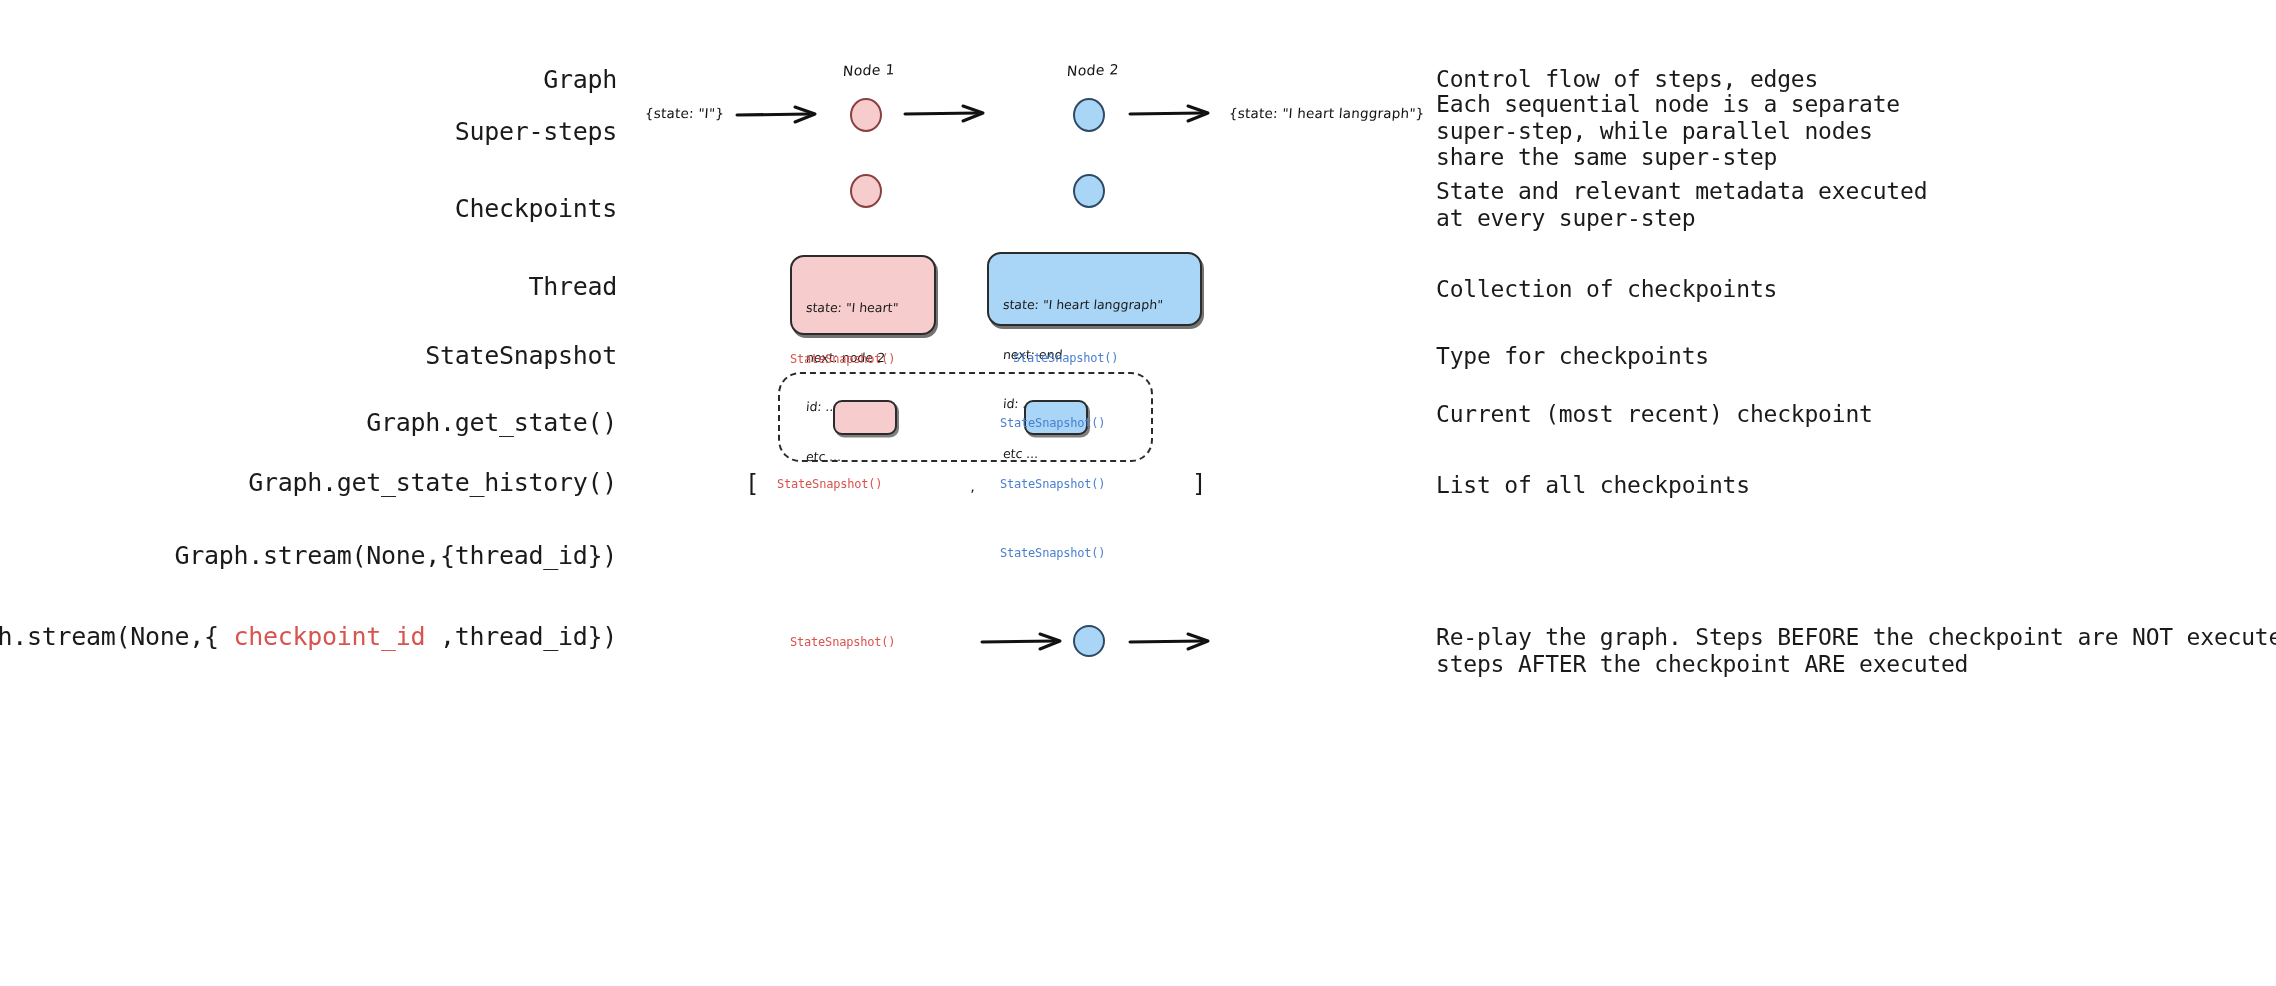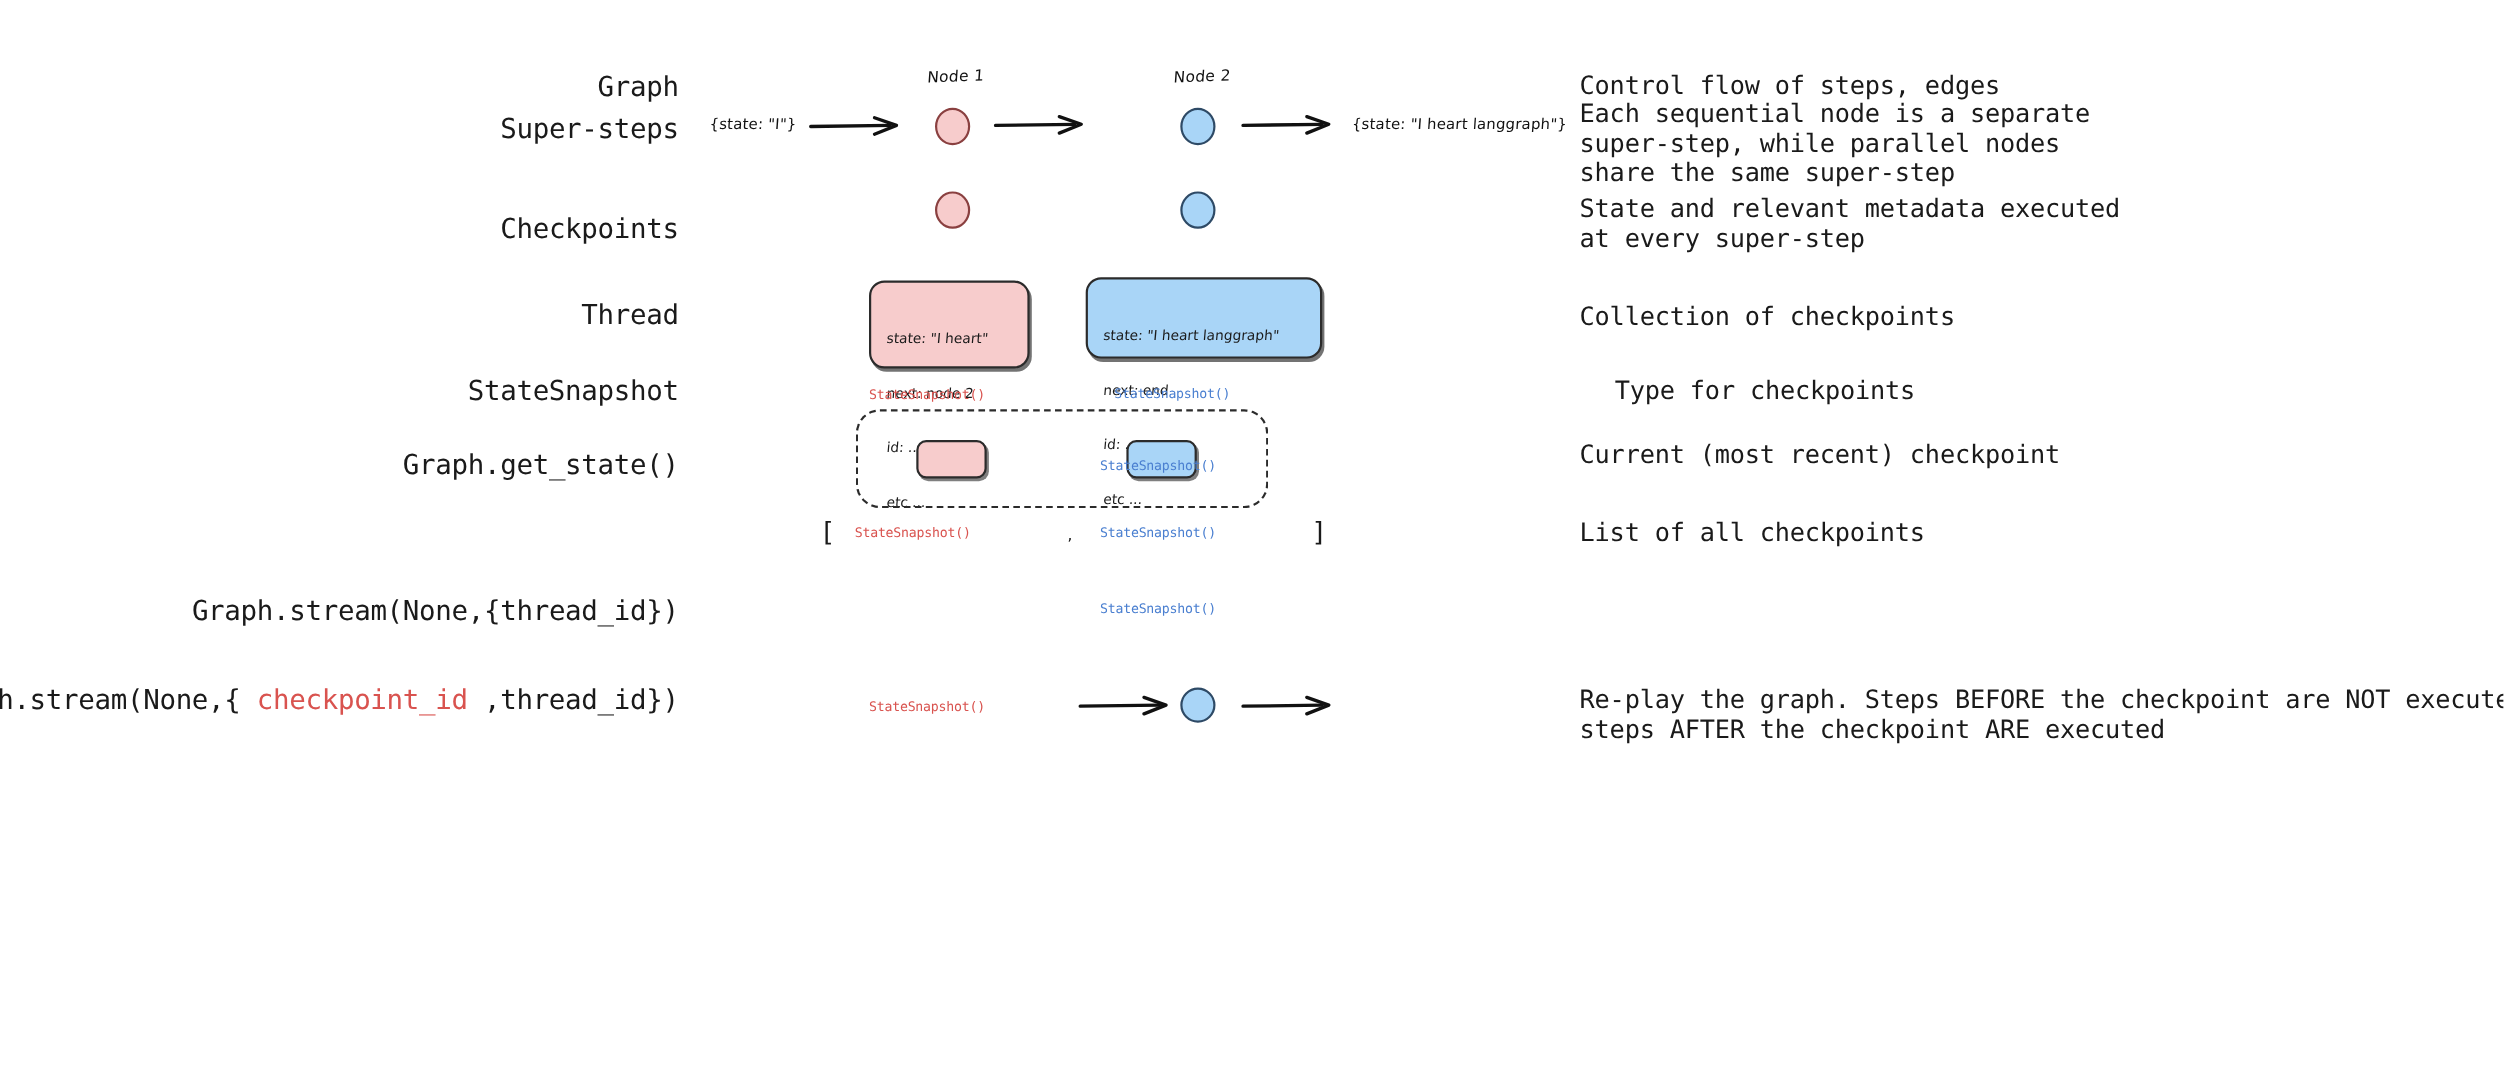--- a/index.html
+++ b/index.html
@@ -135,36 +135,37 @@
   .snap.red  { color: #d9534f; }
   .snap.blue { color: #4a7fd0; }
   .snap.dark { color: #1a1a1a; }
 </style>
 </head>
 <body>
 
 <div id="canvas">
 
   <div class="row-label" style="top:79px;">Graph</div>
-  <div class="row-label" style="top:117px;">Super-steps</div>
+  <div class="row-label" style="top:131px;">Super-steps</div>
   <div class="row-label" style="top:208px;">Checkpoints</div>
   <div class="row-label" style="top:286px;">Thread</div>
   <div class="row-label" style="top:355px;">StateSnapshot</div>
   <div class="row-label" style="top:422px;">Graph.get_state()</div>
+  <div class="row-label" style="top:482px;">Graph.get_state_history()</div>
   <div class="row-label" style="top:555px;">Graph.stream(None,{thread_id})</div>
   <div class="row-label" style="top:636px;"><span>Graph.stream(None,{ </span><span class="accent">checkpoint_id</span><span> ,thread_id})</span></div>
 
   <div class="row-desc" style="top:79px;">Control flow of steps, edges</div>
   <div class="row-desc" style="top:131px;">Each sequential node is a separate
 super-step, while parallel nodes
 share the same super-step</div>
   <div class="row-desc" style="top:204px;">State and relevant metadata executed
 at every super-step</div>
   <div class="row-desc" style="top:289px;">Collection of checkpoints</div>
-  <div class="row-desc" style="top:356px;margin-left:32px;">Type for checkpoints</div>
+  <div class="row-desc" style="top:356px;">Type for checkpoints</div>
   <div class="row-desc" style="top:414px;">Current (most recent) checkpoint</div>
   <div class="row-desc" style="top:485px;">List of all checkpoints</div>
   <div class="row-desc" style="top:650px;">Re-play the graph. Steps BEFORE the checkpoint are NOT executed,
 steps AFTER the checkpoint ARE executed</div>
 
   <div class="node-cap" style="left:843px; top:62px;">Node 1</div>
   <div class="node-cap" style="left:1067px; top:62px;">Node 2</div>
 
   <div class="hand small" style="left:645px; top:114px;">{state: "I"}</div>
 

